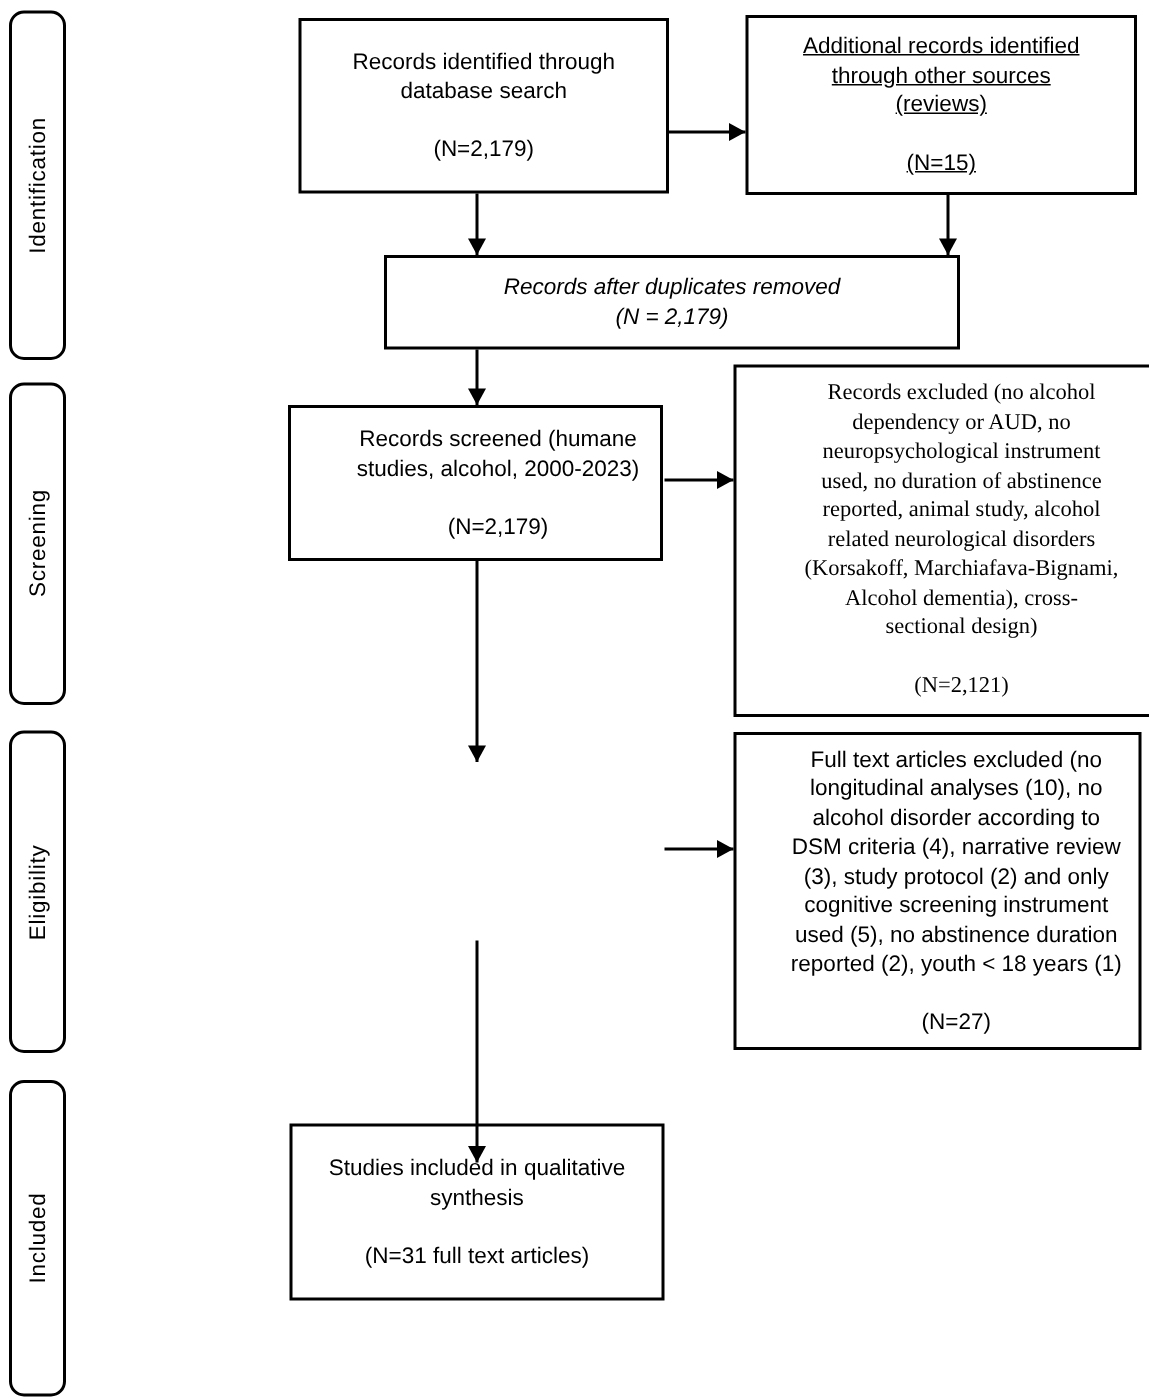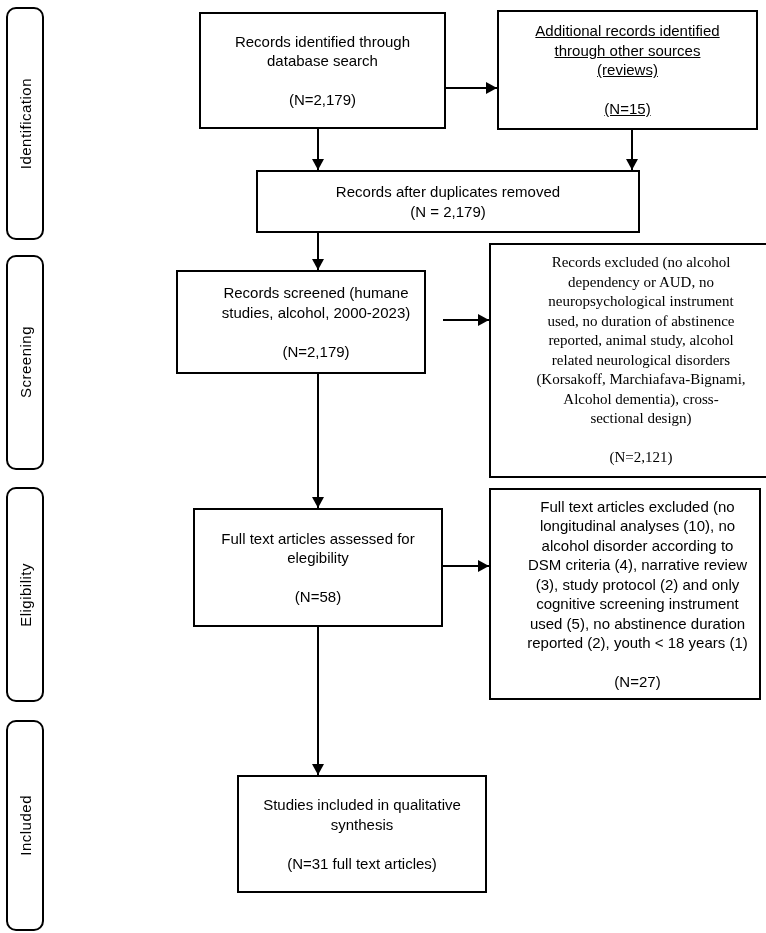--- a/index.html
+++ b/index.html
@@ -47,26 +47,26 @@
     text-align: center;
     padding: 4px 9px;
   }
   .fbox .btext {
     white-space: pre-line;
     font-size: 15px;
     line-height: 1.3;
   }
   #b1 { left: 199px; top: 12px;  width: 247px; height: 117px; justify-content: center; }
   #b2 { left: 497px; top: 10px;  width: 261px; height: 120px; text-decoration: underline; }
-  #b3 { left: 256px; top: 170px; width: 384px; height: 63px;  }
-  #b4 { left: 176px; top: 270px; width: 250px; height: 104px; padding-left: 39px; }
+  #b3 { left: 256px; top: 170px; width: 384px; height: 63px; font-style: italic;  }
+  #b4 { left: 192px; top: 270px; width: 250px; height: 104px; padding-left: 39px; }
   #b5 { left: 489px; top: 243px; width: 304px; height: 235px; font-family: Liberation Serif, serif; }
   #b6 { left: 193px; top: 508px; width: 250px; height: 119px; }
   #b7 { left: 489px; top: 488px; width: 272px; height: 212px; padding-left: 34px; }
-  #b8 { left: 193px; top: 775px; width: 250px; height: 118px; margin-left: 44px; }
+  #b8 { left: 193px; top: 749px; width: 250px; height: 118px; }
 
   
   .varrow { position: absolute; width: 2px; background: #000; }
   .varrow::after {
     content: "";
     position: absolute;
     bottom: 0; left: -5px;
     width: 0; height: 0;
     border-left: 6px solid transparent;
     border-right: 6px solid transparent;
@@ -138,26 +138,20 @@
 neuropsychological instrument
 used, no duration of abstinence
 reported, animal study, alcohol
 related neurological disorders
 (Korsakoff, Marchiafava-Bignami,
 Alcohol dementia), cross-
 sectional design)
 
 (N=2,121)</span>
   </div>
-  <div class="fbox" id="b6">
-    <span class="btext">Full text articles assessed for
-elegibility
-
-(N=58)</span>
-  </div>
   <div class="fbox" id="b7">
     <span class="btext">Full text articles excluded (no
 longitudinal analyses (10), no
 alcohol disorder according to
 DSM criteria (4), narrative review
 (3), study protocol (2) and only
 cognitive screening instrument
 used (5), no abstinence duration
 reported (2), youth &lt; 18 years (1)
 

